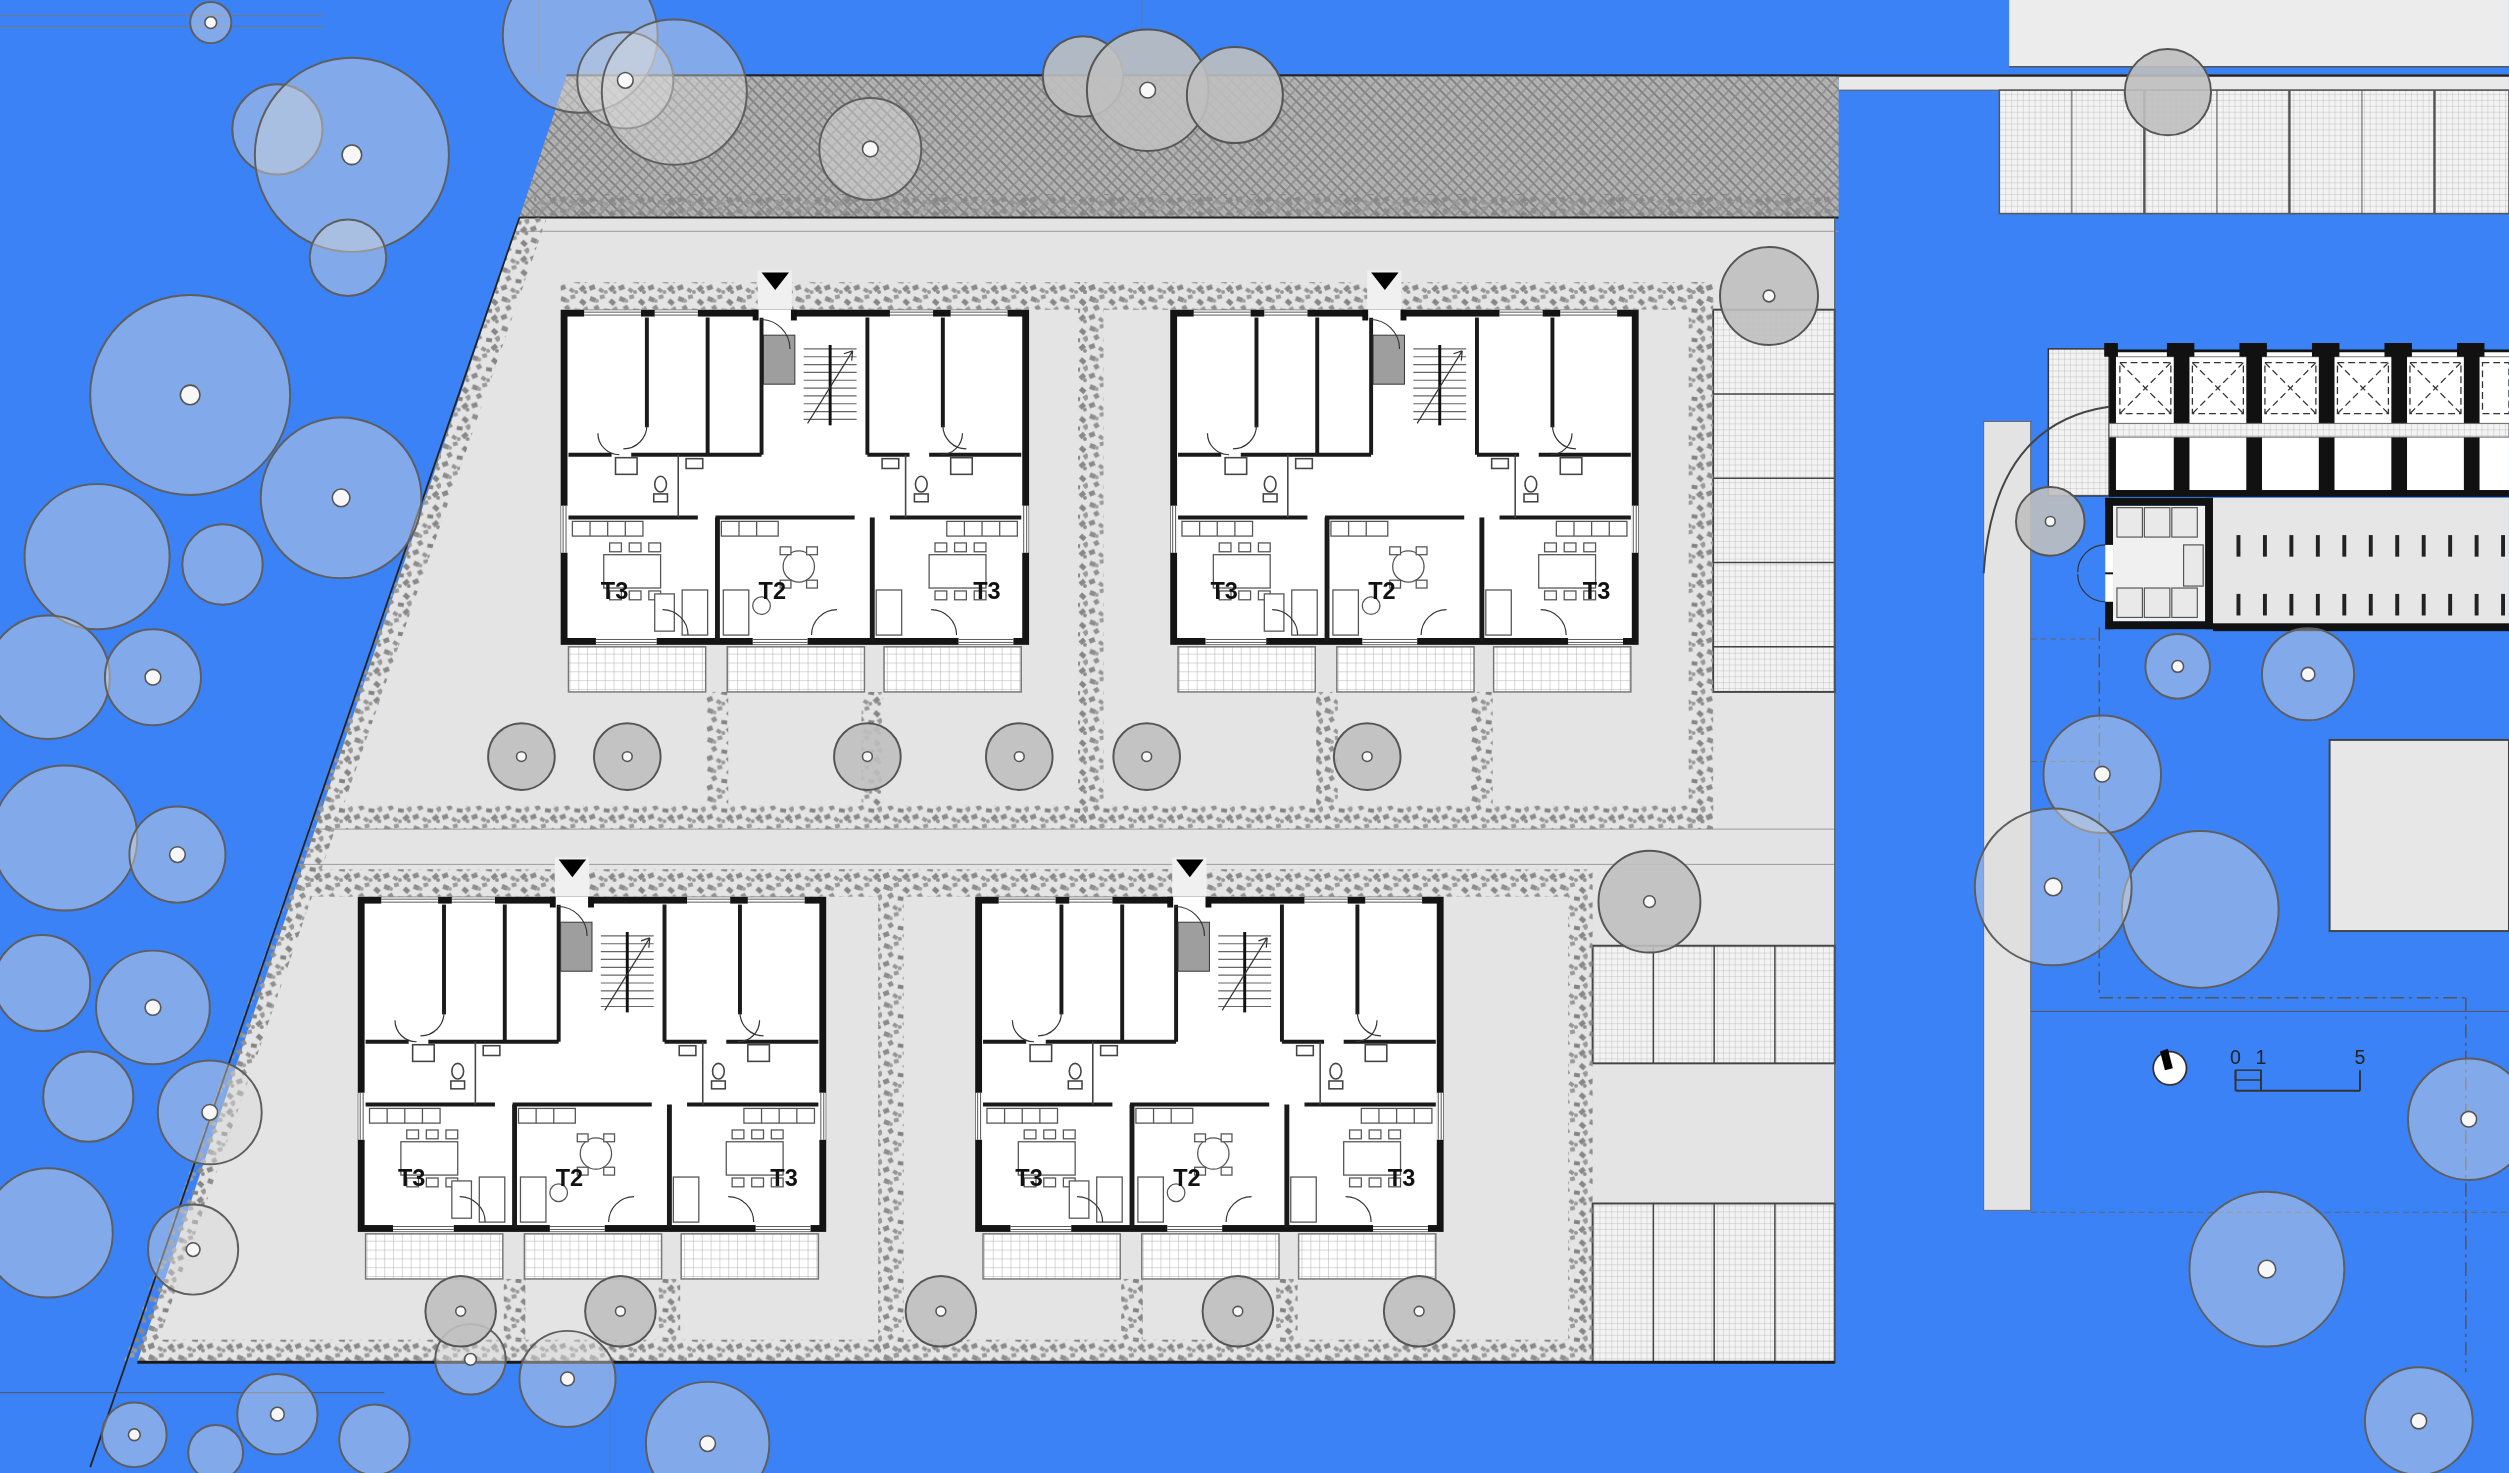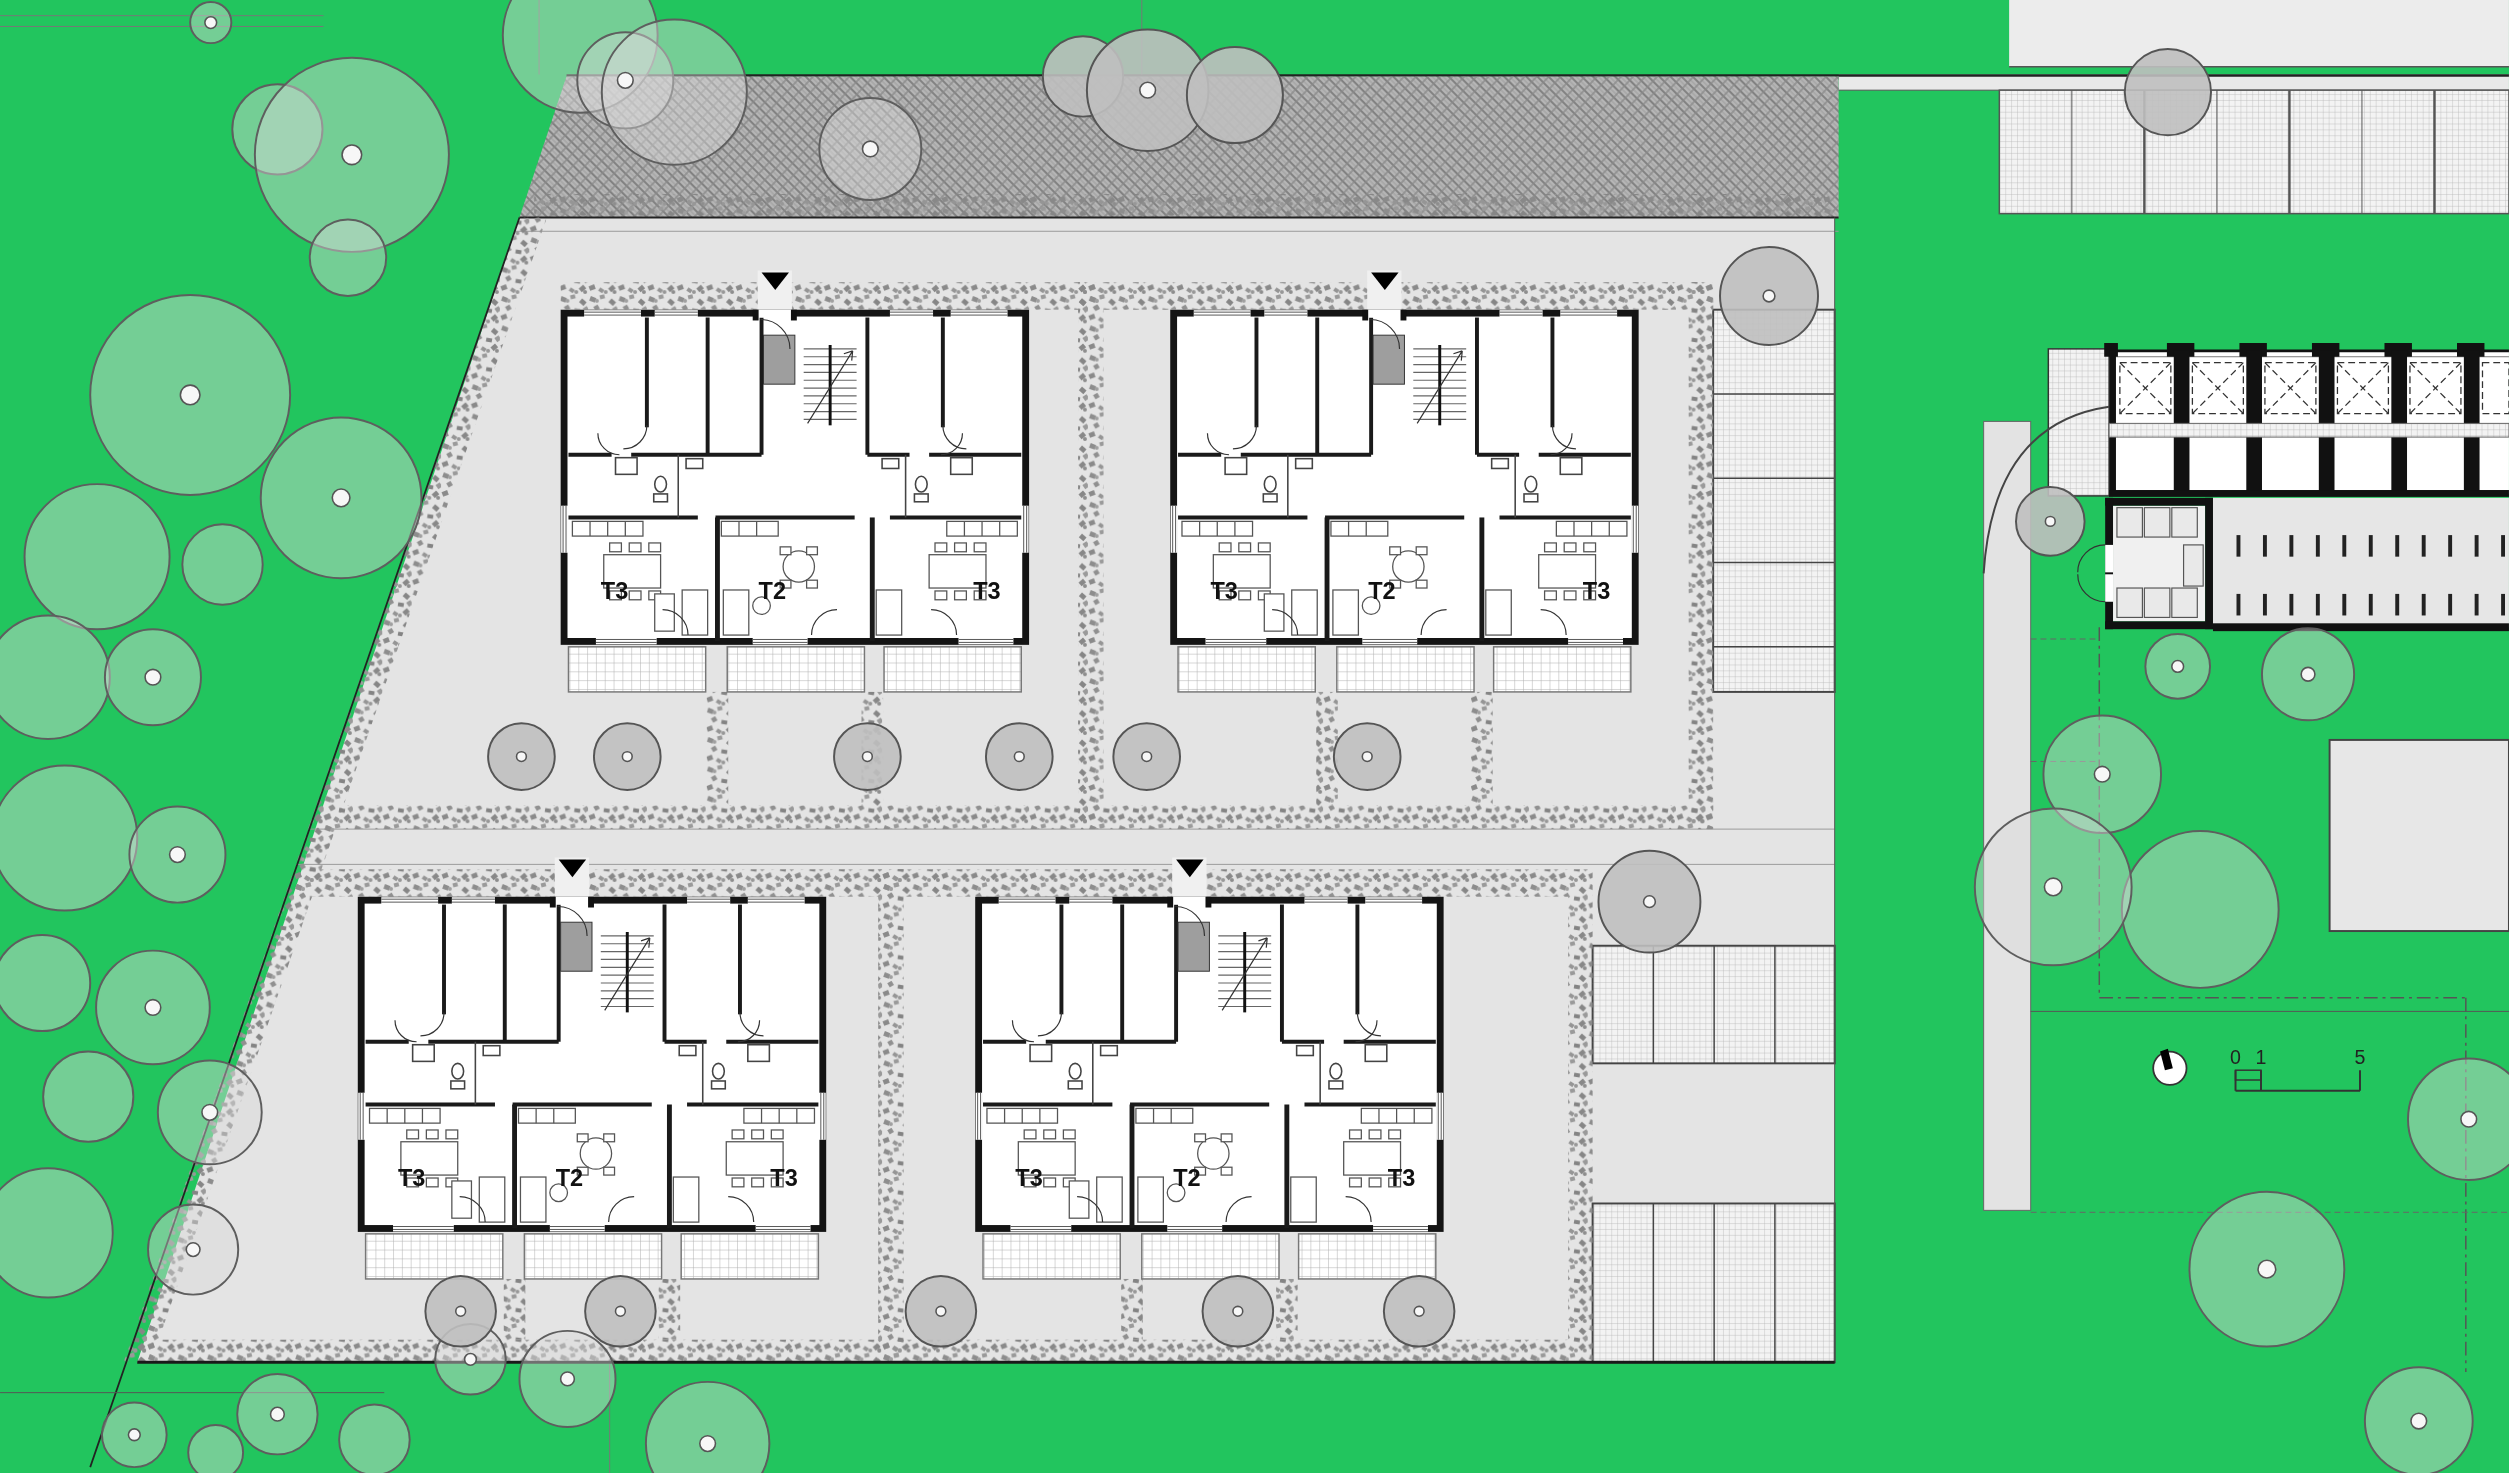--- a/index.html
+++ b/index.html
@@ -1,16 +1,16 @@
 <!DOCTYPE html>
 <html><head>
 <meta charset="utf-8">
 <style>
   html,body{margin:0;padding:0;background:#ffffff;}
-  .stage{position:relative;width:2509px;height:1473px;background:#22c55e;overflow:hidden;
+  .stage{position:relative;width:2509px;height:1473px;background:#3b82f6;overflow:hidden;
          font-family:"Liberation Sans", sans-serif;}
   svg{position:absolute;left:0;top:0;}
   text.unit{font-family:"Liberation Sans",sans-serif;font-size:24px;font-weight:bold;fill:#111;}
   text.tick{font-family:"Liberation Sans",sans-serif;font-size:20px;fill:#222;}
 </style>
 </head>
 <body>
 
 <div class="stage">
 <svg width="2509" height="1473" viewBox="0 0 2560 1503">

